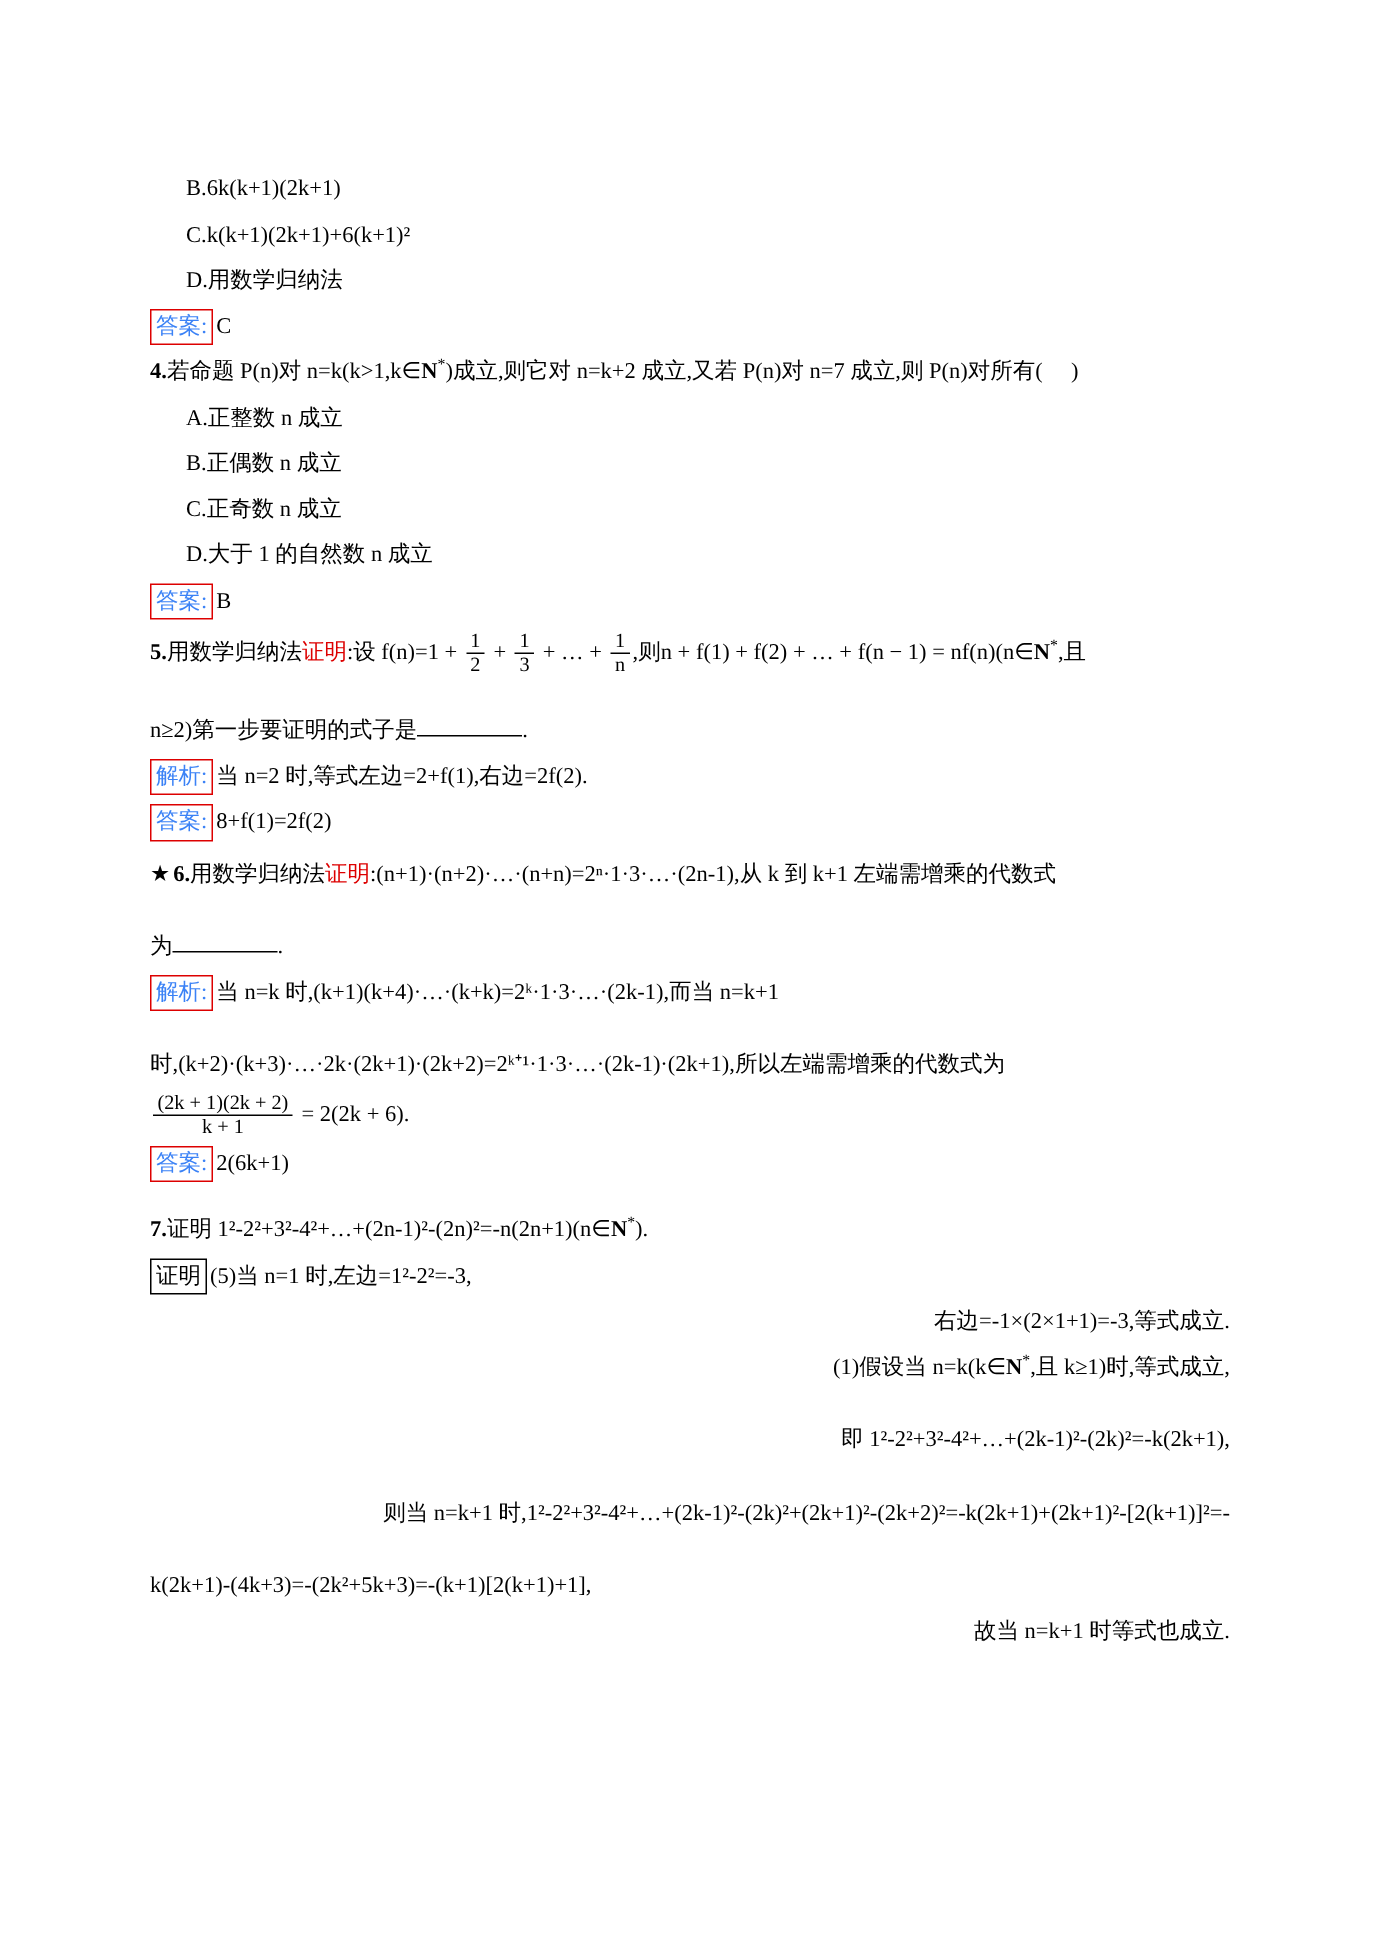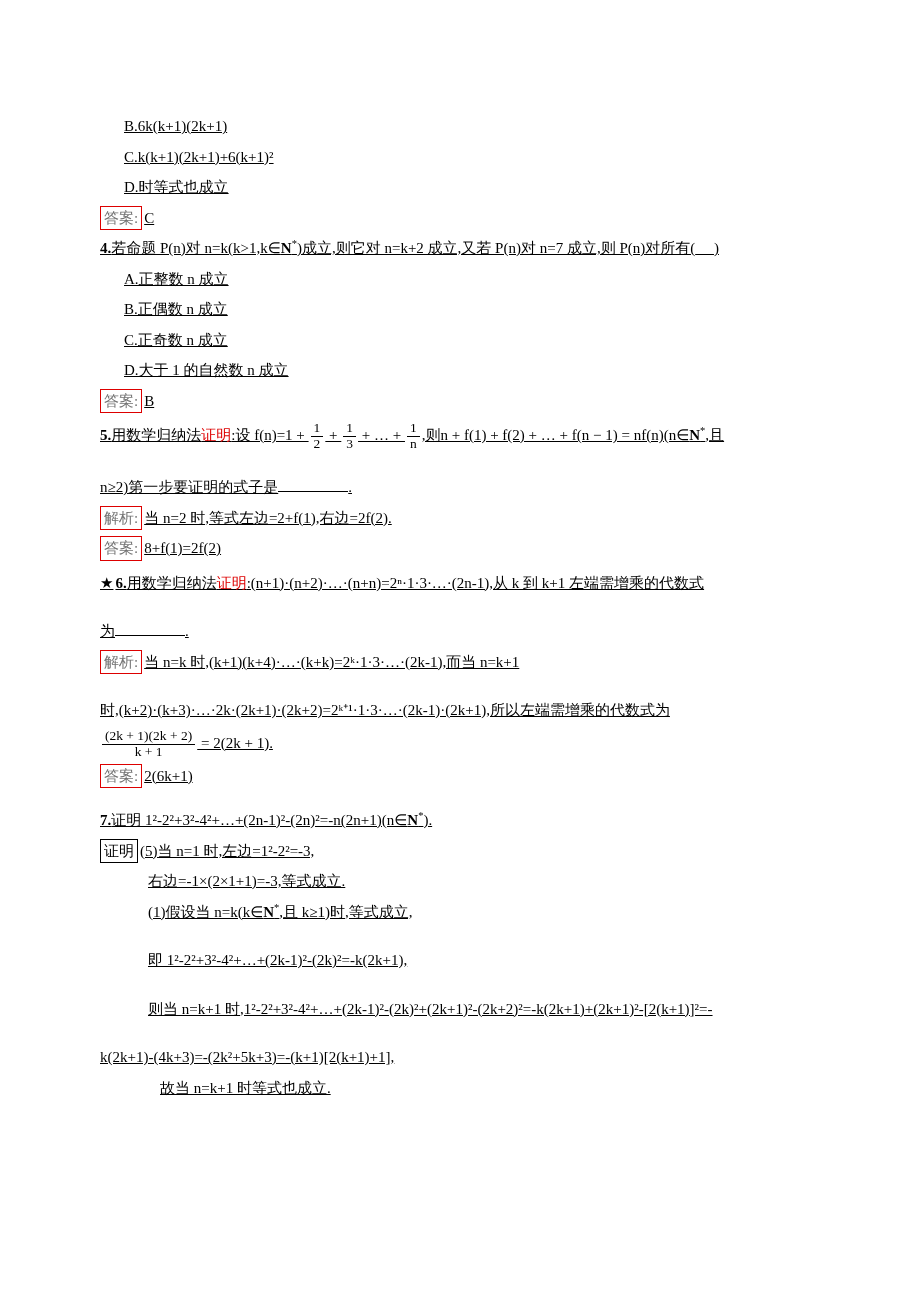--- a/index.html
+++ b/index.html
@@ -5,29 +5,29 @@
     * { box-sizing: border-box; margin: 0; padding: 0; }
     body {
       background: #fff;
       font-family: "Times New Roman", "SimSun", serif;
       font-size: 15px;
       color: #000;
       padding: 112px 100px 60px 100px;
       width: 920px;
       line-height: 1.9;
     }
-    .line { margin-bottom: 2px; text-decoration: underline; }
+    .line { margin-bottom: 2px; }
     .indent1 { padding-left: 24px; }
-    .indent2 { padding-left: 48px; }
-    .indent3 { padding-left: 60px; }
+    .indent2 { padding-left: 48px; text-align: right; }
+    .indent3 { padding-left: 60px; text-align: right; }
     .qnum { font-weight: bold; }
     .red-box {
       display: inline-block;
       border: 1px solid #d00;
-      color: #737373;
+      color: #3b82f6;
       padding: 0 3px;
       line-height: 1.5;
       margin-right: 2px;
     }
     .red { color: #d00; }
     .box {
       display: inline-block;
       border: 1px solid #000;
       padding: 0 3px;
       line-height: 1.5;
@@ -52,21 +52,21 @@
     .frac .num { display: block; border-bottom: 1px solid #000; padding: 0 3px; }
     .frac .den { display: block; padding: 0 3px; }
     .gap { height: 18px; }
     .star { margin-right: 2px; }
   </style>
 </head>
 <body>
 
 <div class="line indent1"><span>B.6k(k+1)(2k+1)</span></div>
 <div class="line indent1"><span>C.k(k+1)(2k+1)+6(k+1)²</span></div>
-<div class="line indent1"><span>D.时等式也成立</span></div>
+<div class="line indent1"><span>D.用数学归纳法</span></div>
 <div class="line">
   <span class="red-box">答案:</span><span>C</span>
 </div>
 
 <div class="line">
   <span class="qnum">4.</span><span>若命题 P(n)对 n=k(k&gt;1,k∈</span><span style="font-weight:bold">N</span><span class="sup">*</span><span>)成立,则它对 n=k+2 成立,又若 P(n)对 n=7 成立,则 P(n)对所有(</span>&nbsp;&nbsp;&nbsp;&nbsp;&nbsp;<span>)</span>
 </div>
 <div class="line indent1"><span>A.正整数 n 成立</span></div>
 <div class="line indent1"><span>B.正偶数 n 成立</span></div>
 <div class="line indent1"><span>C.正奇数 n 成立</span></div>
@@ -95,21 +95,21 @@
 <div class="gap"></div>
 <div class="line">
   <span>为</span><span class="blank"></span><span>.</span>
 </div>
 <div class="line">
   <span class="red-box">解析:</span><span>当 n=k 时,(k+1)(k+4)·…·(k+k)=2ᵏ·1·3·…·(2k-1),而当 n=k+1</span>
 </div>
 <div class="gap"></div>
 <div class="line"><span>时,(k+2)·(k+3)·…·2k·(2k+1)·(2k+2)=2ᵏ⁺¹·1·3·…·(2k-1)·(2k+1),所以左端需增乘的代数式为</span></div>
 <div class="line" style="line-height:2.2">
-  <span class="frac"><span class="num">(2k + 1)(2k + 2)</span><span class="den">k + 1</span></span><span> = 2(2k + 1).</span>
+  <span class="frac"><span class="num">(2k + 1)(2k + 2)</span><span class="den">k + 1</span></span><span> = 2(2k + 6).</span>
 </div>
 <div class="line">
   <span class="red-box">答案:</span><span>2(6k+1)</span>
 </div>
 
 <div class="line" style="margin-top:16px">
   <span class="qnum">7.</span><span>证明 1²-2²+3²-4²+…+(2n-1)²-(2n)²=-n(2n+1)(n∈</span><span style="font-weight:bold">N</span><span class="sup">*</span><span>).</span>
 </div>
 <div class="line">
   <span class="box">证明</span><span>(5)当 n=1 时,左边=1²-2²=-3,</span>

